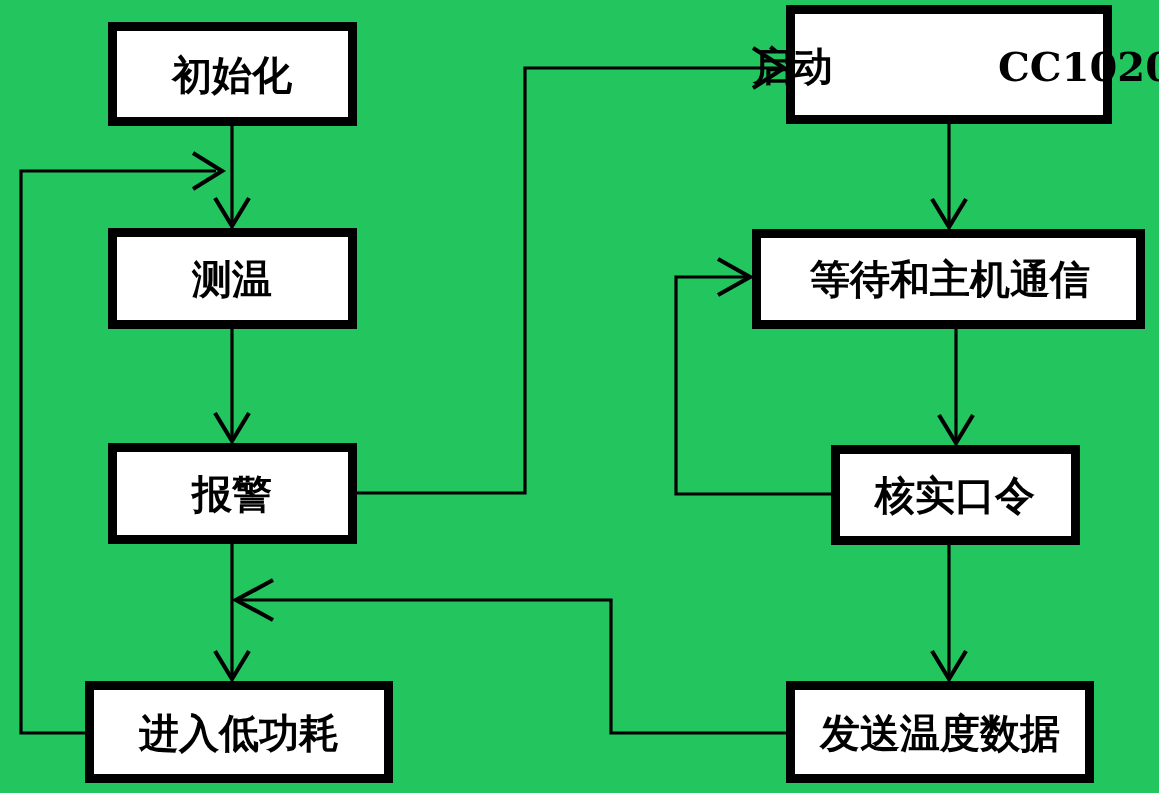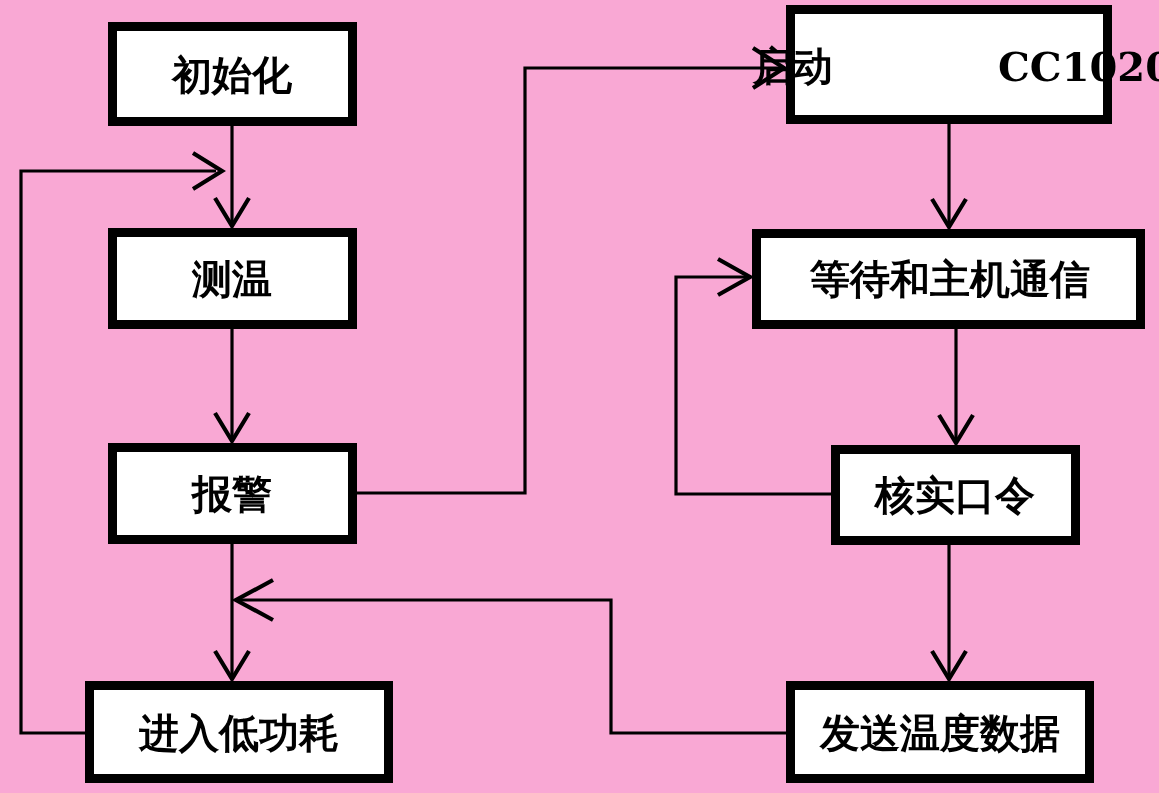--- a/index.html
+++ b/index.html
@@ -7,21 +7,21 @@
     padding: 0;
     background: #ffffff;
   }
   body {
     font-family: "Liberation Sans", sans-serif;
   }
   #canvas {
     position: relative;
     width: 1159px;
     height: 793px;
-    background: #f9a8d4;
+    background: #22c55e;
     overflow: hidden;
   }
   svg.flow {
     position: absolute;
     left: 0;
     top: 0;
     width: 1159px;
     height: 793px;
   }
   .node-rect {

